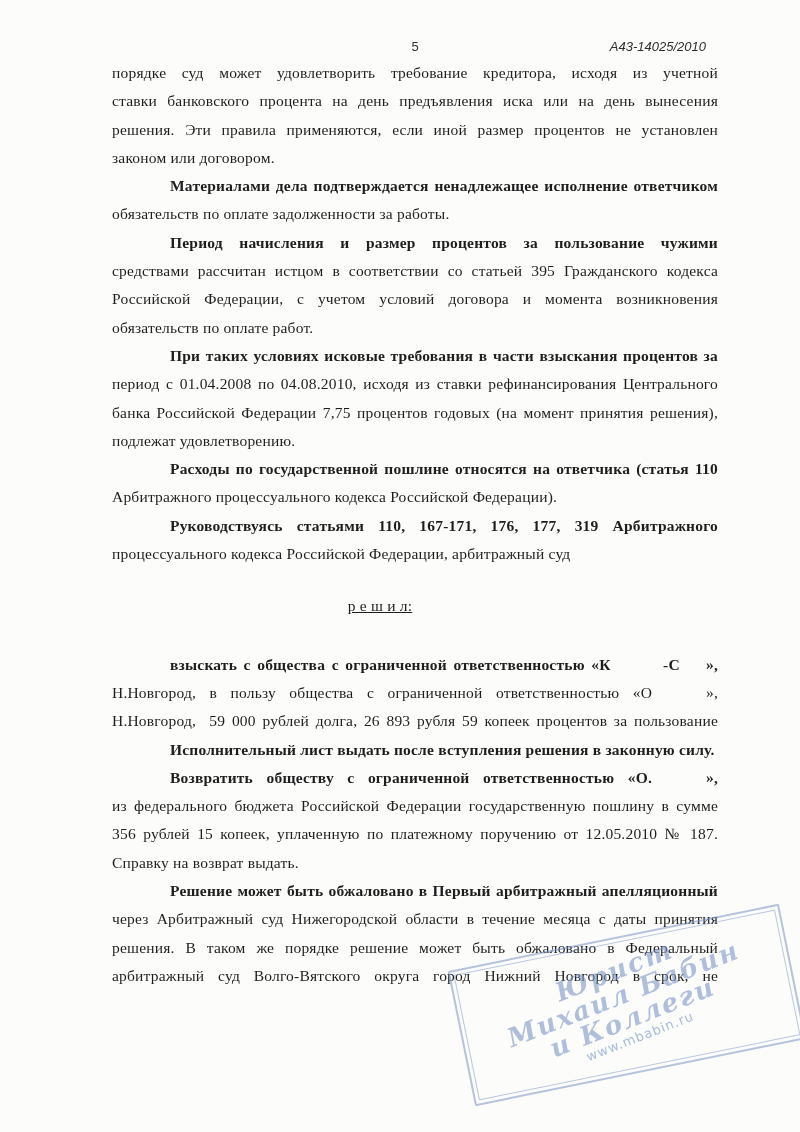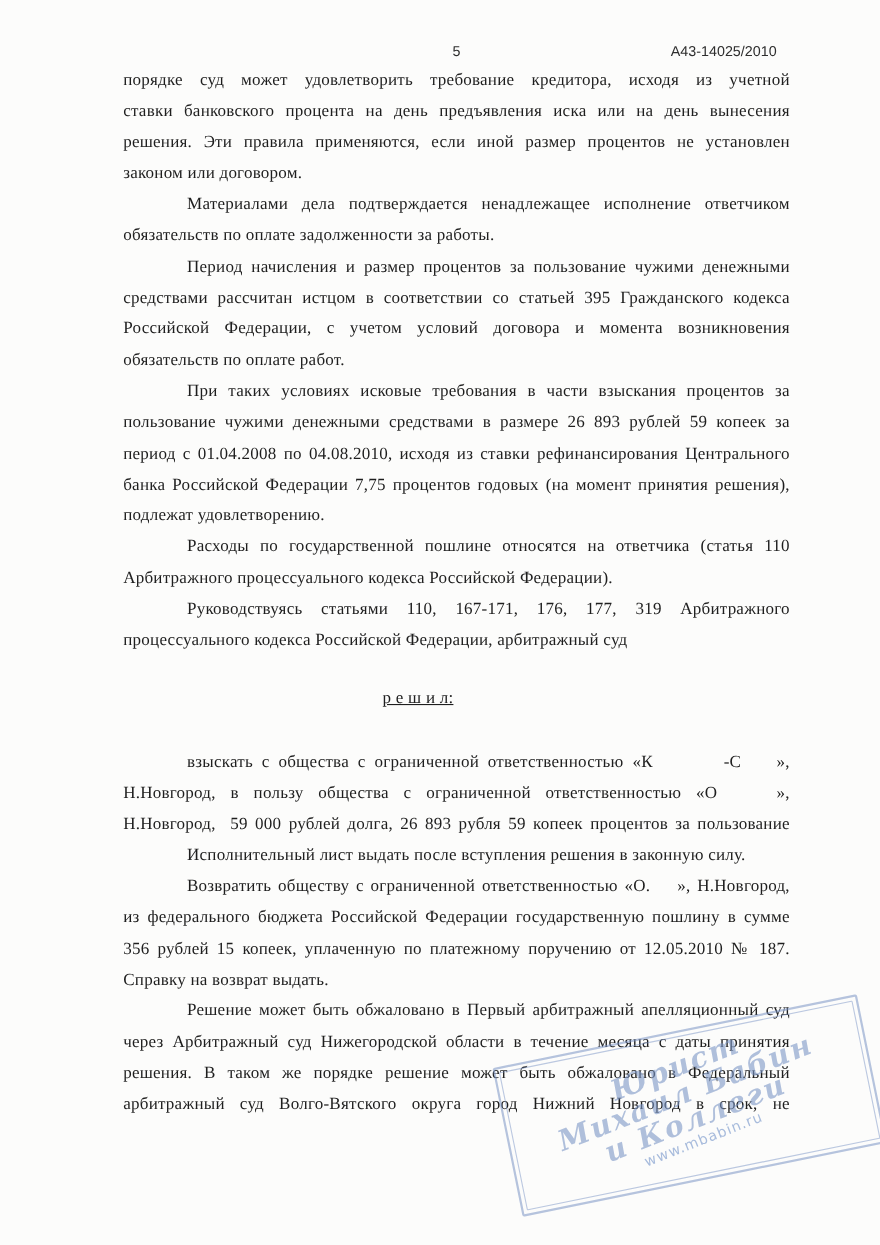--- a/index.html
+++ b/index.html
@@ -28,20 +28,21 @@
   }
   .page-num {
     position: absolute;
     left: 0; right: 0;
     text-align: center;
   }
   .case-num {
     position: absolute;
     right: 12px;
     top: 0;
+    font-style: italic;
   }
   .body {
     position: absolute;
     top: 59px;
     left: 112px;
     width: 606px;
     font-size: 15.5px;
     line-height: 28.3px;
     letter-spacing: 0.2px;
   }
@@ -49,21 +50,21 @@
   .line {
     height: 28.3px;
     text-align: justify;
     text-align-last: justify;
     white-space: normal;
     overflow: hidden;
   }
   .line.last {
     text-align-last: left;
   }
-  .line.indent { text-indent: 58px; }
+  .line.indent { text-indent: 58px; font-weight: bold; }
   .resolution-heading {
     height: 28.3px;
     margin: 24px 0 30px 0;
     text-align: center;
     transform: translateX(-35px);
     text-decoration: underline;
   }
   
   .stamp {
     position: absolute;
@@ -129,21 +130,20 @@
         <div class="line last">обязательств по оплате задолженности за работы.</div>
       </div>
       <div class="paragraph">
         <div class="line indent">Период начисления и размер процентов за пользование чужими денежными</div>
         <div class="line">средствами рассчитан истцом в соответствии со статьей 395 Гражданского кодекса</div>
         <div class="line">Российской Федерации, с учетом условий договора и момента возникновения</div>
         <div class="line last">обязательств по оплате работ.</div>
       </div>
       <div class="paragraph">
         <div class="line indent">При таких условиях исковые требования в части взыскания процентов за</div>
-        <div class="line">пользование чужими денежными средствами в размере 26 893 рублей 59 копеек за</div>
         <div class="line">период с 01.04.2008 по 04.08.2010, исходя из ставки рефинансирования Центрального</div>
         <div class="line">банка Российской Федерации 7,75 процентов годовых (на момент принятия решения),</div>
         <div class="line last">подлежат удовлетворению.</div>
       </div>
       <div class="paragraph">
         <div class="line indent">Расходы по государственной пошлине относятся на ответчика (статья 110</div>
         <div class="line last">Арбитражного процессуального кодекса Российской Федерации).</div>
       </div>
       <div class="paragraph">
         <div class="line indent">Руководствуясь статьями 110, 167-171, 176, 177, 319 Арбитражного</div>

